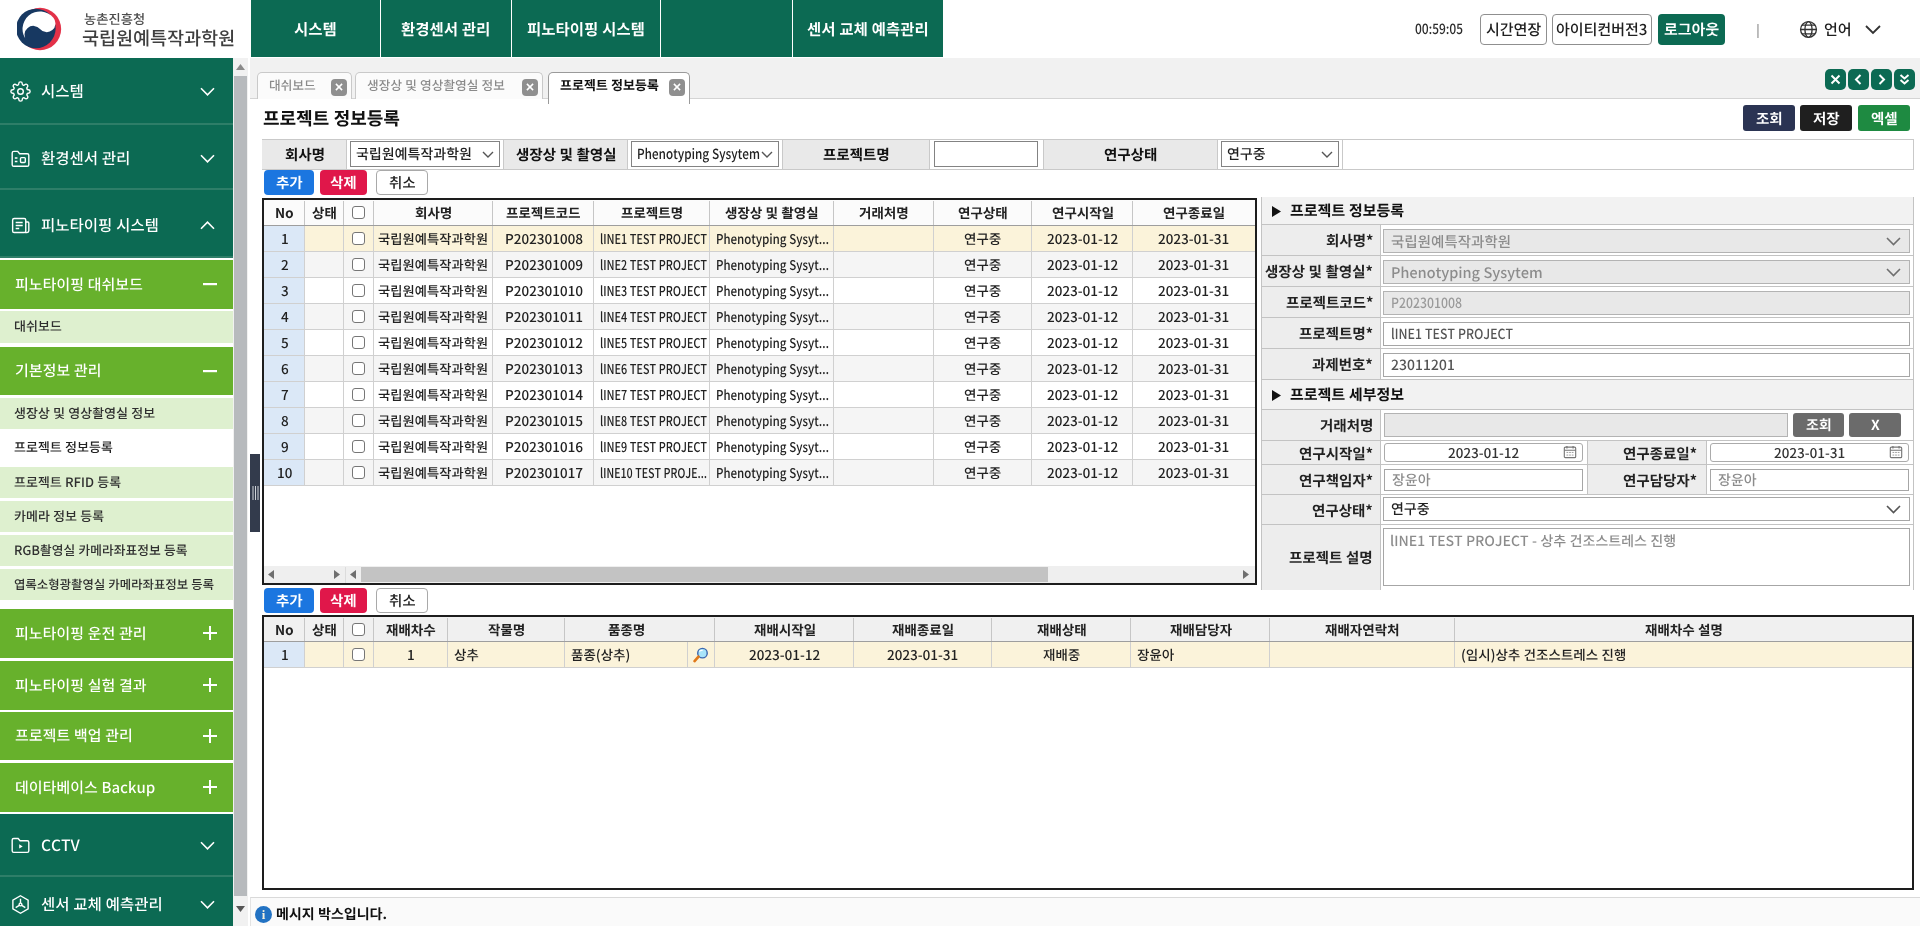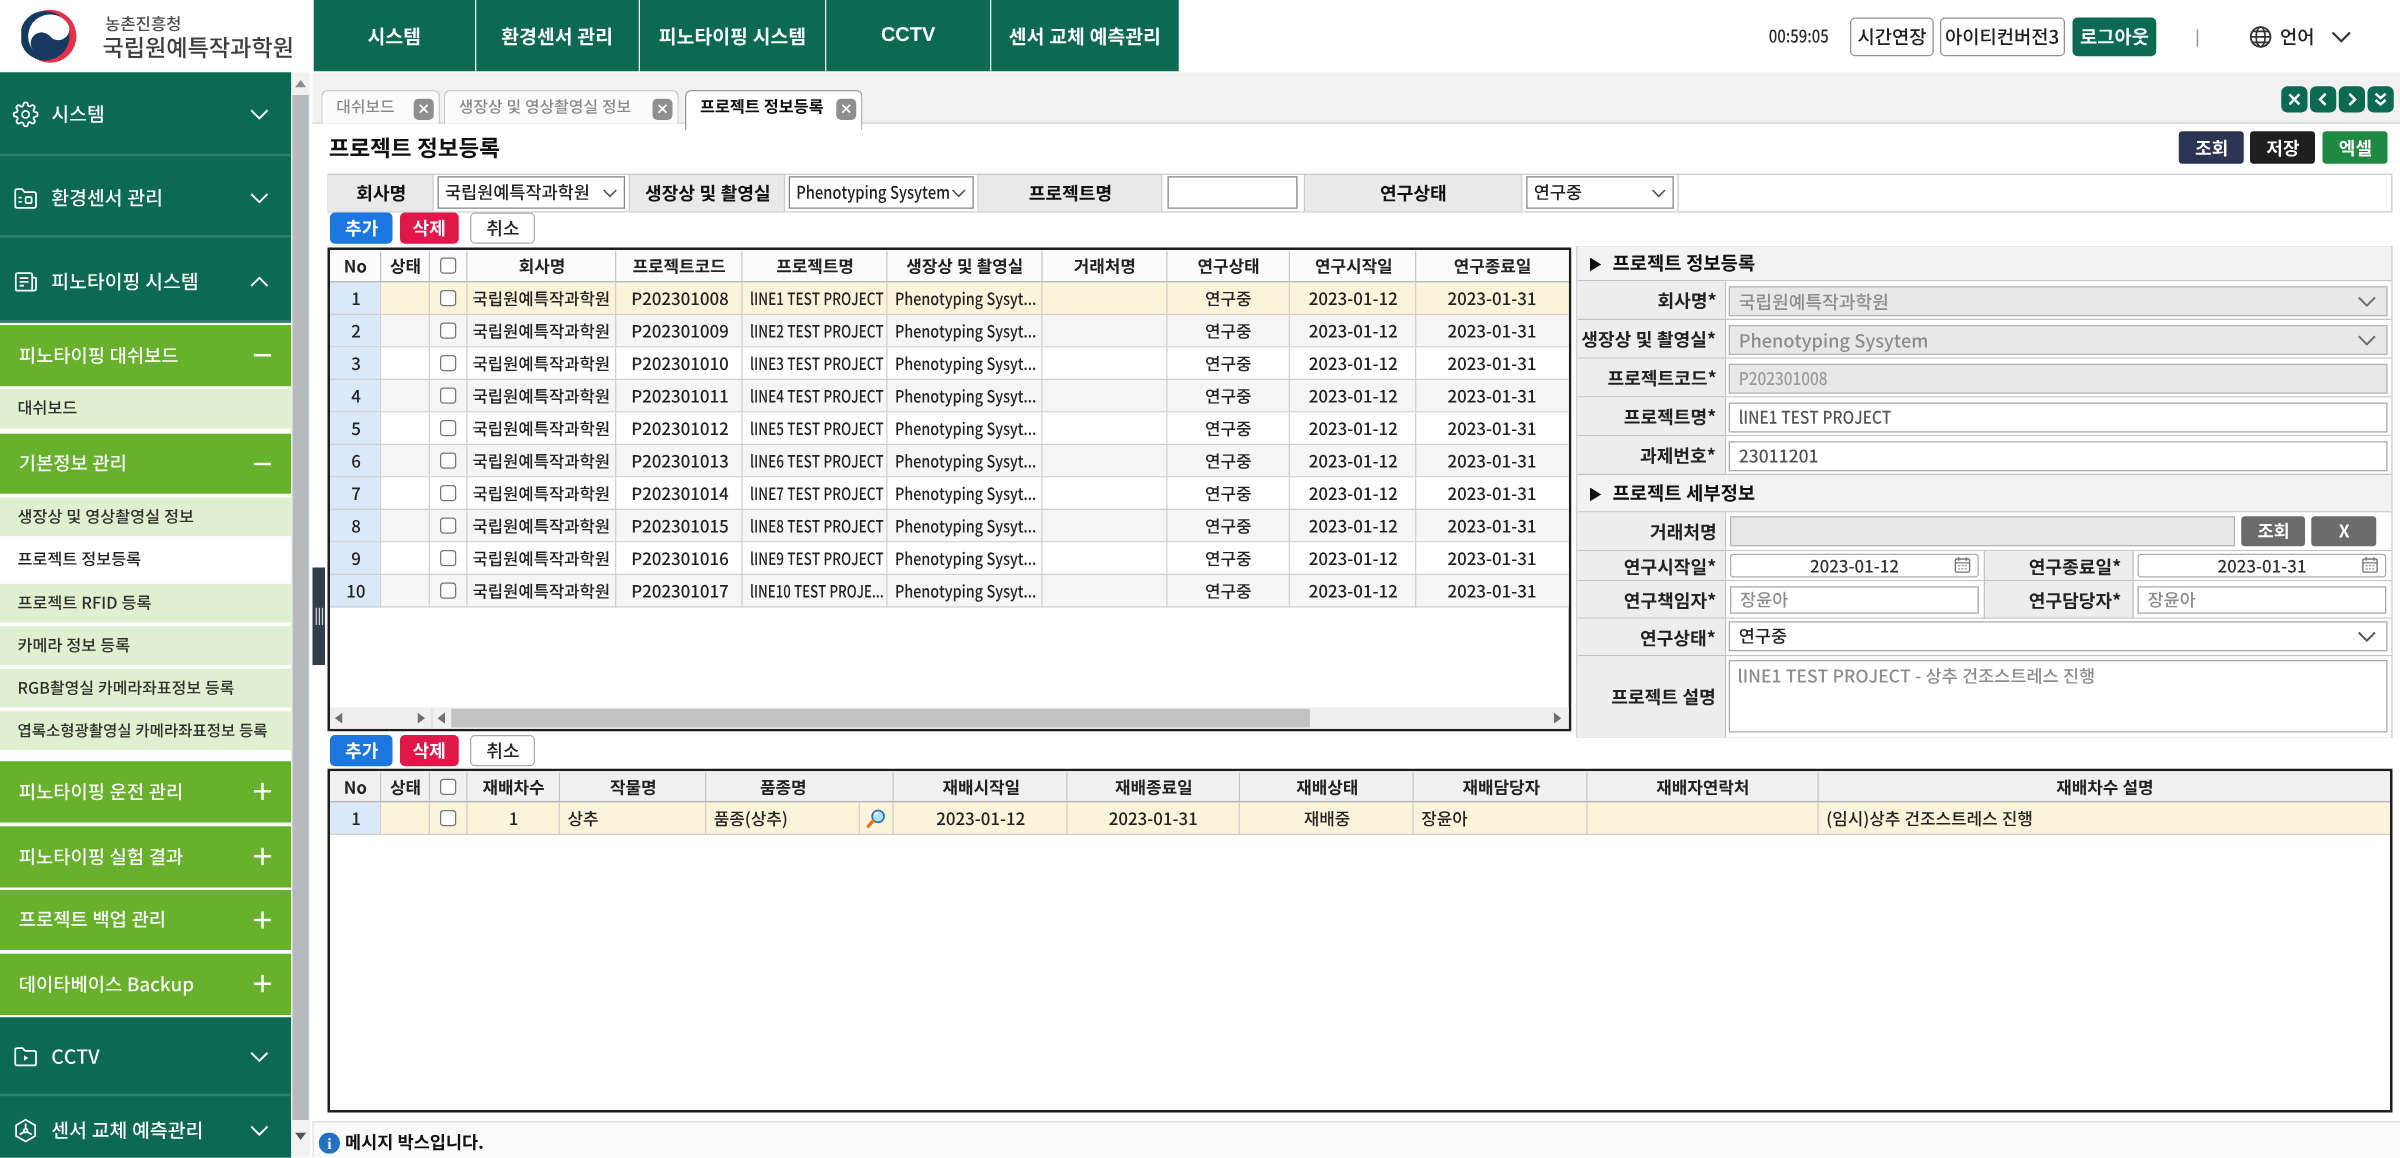--- a/index.html
+++ b/index.html
@@ -55,21 +55,20 @@
           <use href="#g23" x="920"></use>
           <use href="#g24" x="1840"></use>
           <use href="#g25" x="2760"></use>
           <use href="#g26" x="3680"></use>
           <use href="#g13" x="4846"></use>
           <use href="#g14" x="5766"></use>
           <use href="#g15" x="6686"></use>
         </g>
       </svg></div>
     <div style="position:absolute;left:661px;top:0px;width:131px;height:57px;background:#0c6a53"></div>
-    <div style="position:absolute;left:661px;top:0px;width:131px;height:58px;font-family:'Liberation Sans',sans-serif;font-size:16px;color:#fff;font-weight:700;text-align:center;line-height:58px;white-space:nowrap;">CCTV</div>
     <div style="position:absolute;left:793px;top:0px;width:150px;height:57px;background:#0c6a53"></div>
     <div style="position:absolute;left:807.1px;top:20.9px;line-height:0"><svg width="122" height="20" viewBox="0 0 122 20">
         <g fill="#ffffff" transform="translate(0 14) scale(0.01550 -0.01550)">
           <use href="#g18"></use>
           <use href="#g19" x="920"></use>
           <use href="#g27" x="2086"></use>
           <use href="#g28" x="3006"></use>
           <use href="#g29" x="4172"></use>
           <use href="#g30" x="5092"></use>
           <use href="#g20" x="6012"></use>

